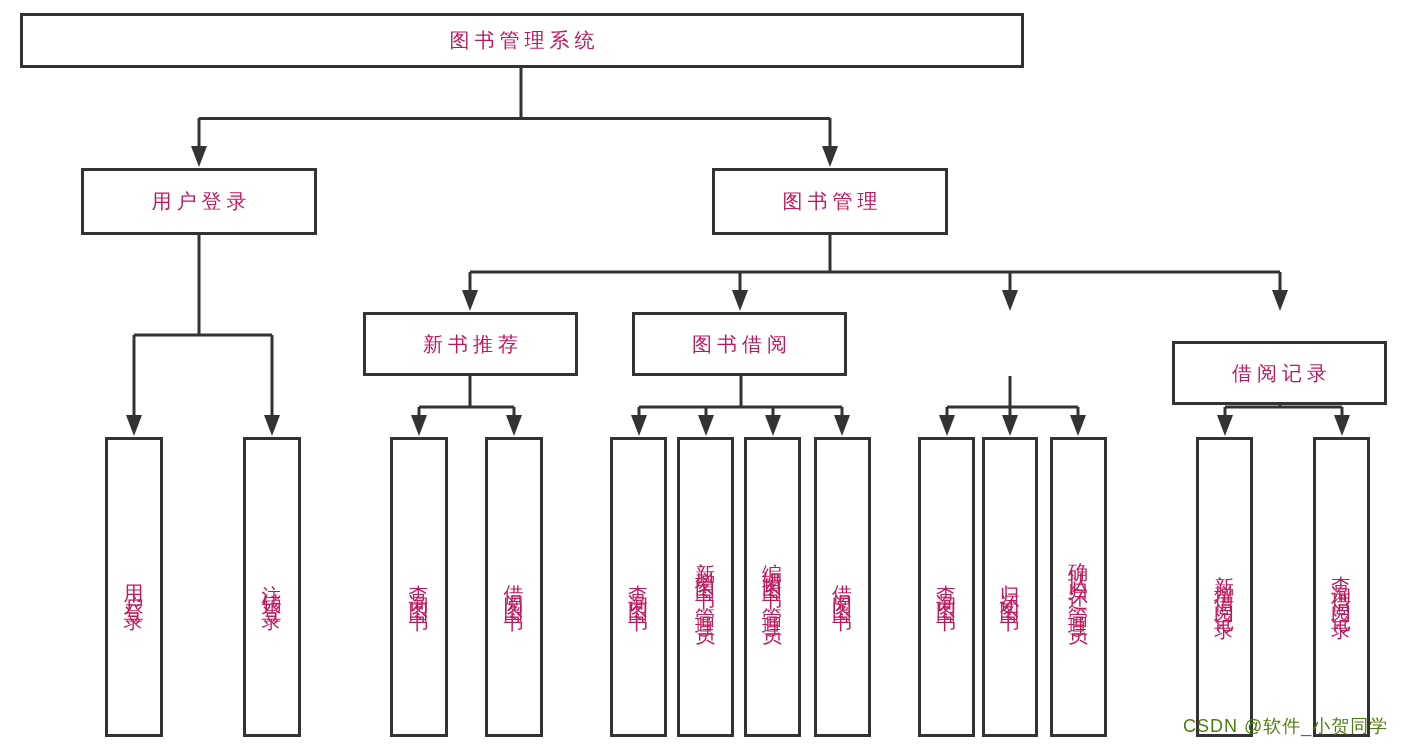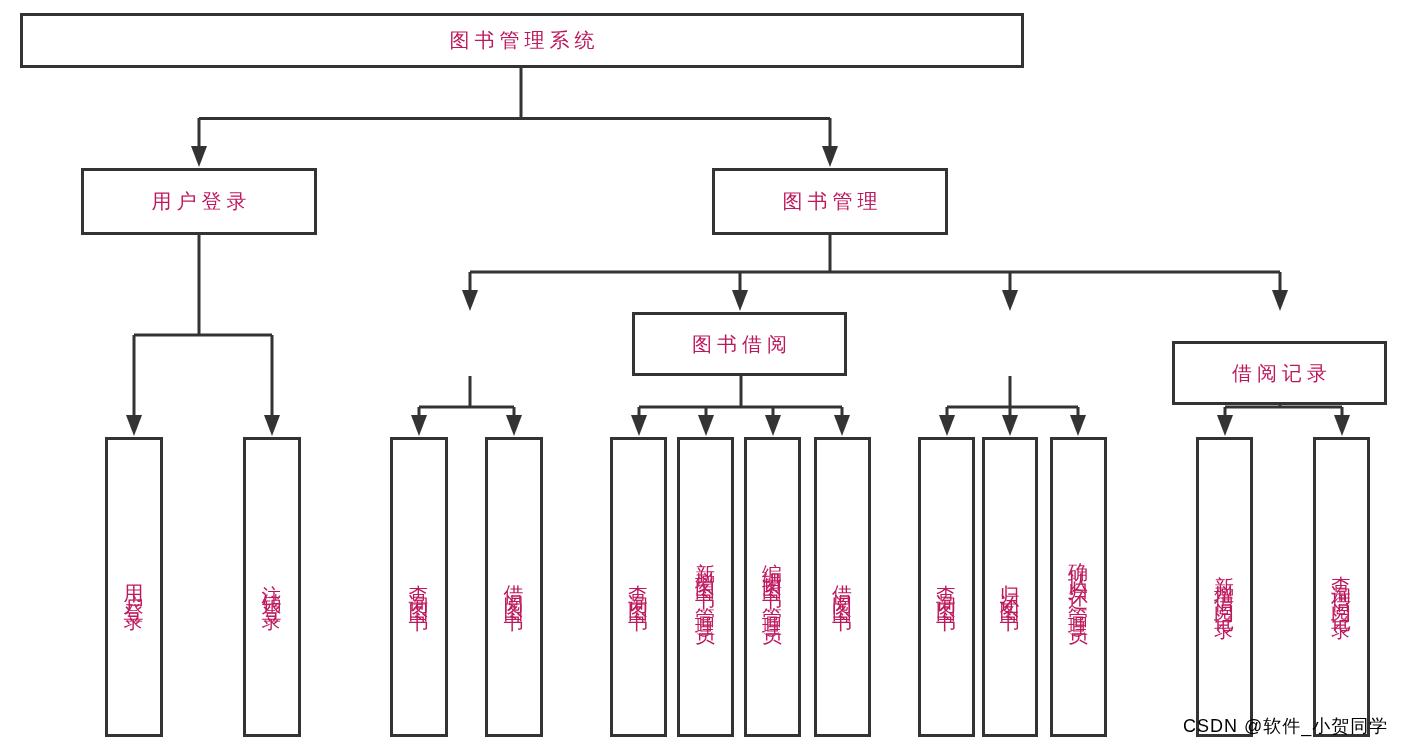--- a/index.html
+++ b/index.html
@@ -40,21 +40,21 @@
     writing-mode:vertical-rl;
     text-orientation:mixed;
     font-size:20px;
     letter-spacing:9px;
     line-height:1;
   }
   .watermark {
     position:absolute;
     left:1183px; top:714px;
     font-size:18px;
-    color:#000000;
+    color:#4d7c0f;
     letter-spacing:1px;
     white-space:nowrap;
   }
 </style>
 </head>
 <body>
 
 <div class="canvas">
 
   <svg class="connectors" width="1405" height="747" viewBox="0 0 1405 747">
@@ -124,20 +124,21 @@
       <polygon points="1217,415 1233,415 1225,436"></polygon>
       <polygon points="1334,415 1350,415 1342,436"></polygon>
     </g>
   </svg>
 
   <div class="box hbox root-box">图书管理系统</div>
 
   <div class="box hbox lvl2-a">用户登录</div>
   <div class="box hbox lvl2-b">图书管理</div>
 
+  <div class="box hbox lvl3 lvl3-a">新书推荐</div>
   <div class="box hbox lvl3 lvl3-b">图书借阅</div>
   <div class="box hbox lvl3 lvl3-d">借阅记录</div>
 
   <div class="box vbox" style="left:105px;">用户登录</div>
   <div class="box vbox" style="left:243px;">注销登录</div>
 
   <div class="box vbox" style="left:390px;">查询图书</div>
   <div class="box vbox" style="left:485px;">借阅图书</div>
 
   <div class="box vbox" style="left:610px; width:57px;">查询图书</div>

